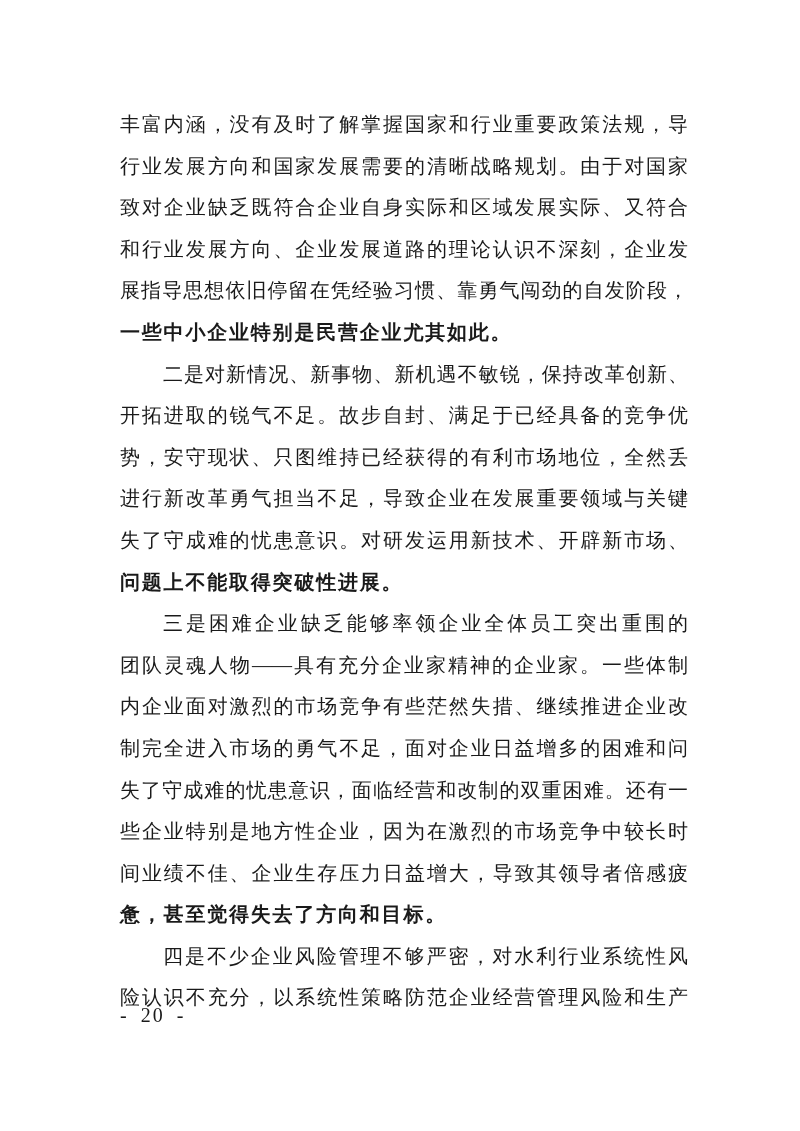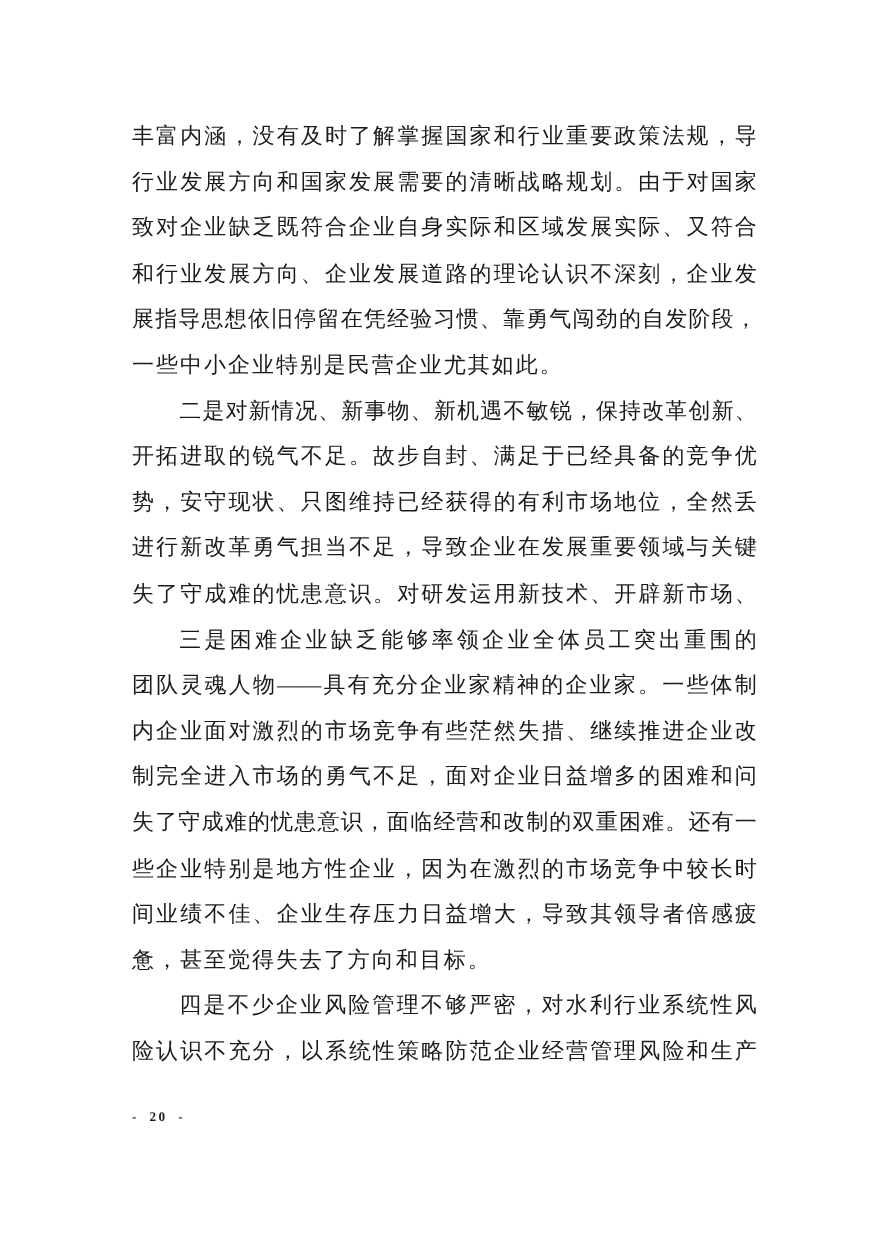--- a/index.html
+++ b/index.html
@@ -34,31 +34,31 @@
     overflow: visible;
     white-space: normal;
   }
   .line.indent {
     text-indent: 43px;
   }
   .line.para-end {
     text-align: center;
     text-align-last: left;
     letter-spacing: 1.8px;
+    font-weight: bold;
   }
   .page-number {
     position: absolute;
     left: 120px;
     top: 1004px;
-    font-size: 12px;
+    font-size: 20px;
     line-height: 22px;
     letter-spacing: 2px;
     word-spacing: 5px;
     color: #1a1a1a;
-    font-weight: bold;
   }
 </style>
 </head>
 <body>
 
 <div class="text-block">
 
   <div class="paragraph">
     <div class="line">丰富内涵，没有及时了解掌握国家和行业重要政策法规，导</div>
     <div class="line">行业发展方向和国家发展需要的清晰战略规划。由于对国家</div>
@@ -67,20 +67,21 @@
     <div class="line">展指导思想依旧停留在凭经验习惯、靠勇气闯劲的自发阶段，</div>
     <div class="line para-end">一些中小企业特别是民营企业尤其如此。</div>
   </div>
 
   <div class="paragraph">
     <div class="line indent">二是对新情况、新事物、新机遇不敏锐，保持改革创新、</div>
     <div class="line">开拓进取的锐气不足。故步自封、满足于已经具备的竞争优</div>
     <div class="line">势，安守现状、只图维持已经获得的有利市场地位，全然丢</div>
     <div class="line">进行新改革勇气担当不足，导致企业在发展重要领域与关键</div>
     <div class="line">失了守成难的忧患意识。对研发运用新技术、开辟新市场、</div>
+    <div class="line para-end">问题上不能取得突破性进展。</div>
   </div>
 
   <div class="paragraph">
     <div class="line indent">三是困难企业缺乏能够率领企业全体员工突出重围的</div>
     <div class="line">团队灵魂人物——具有充分企业家精神的企业家。一些体制</div>
     <div class="line">内企业面对激烈的市场竞争有些茫然失措、继续推进企业改</div>
     <div class="line">制完全进入市场的勇气不足，面对企业日益增多的困难和问</div>
     <div class="line">失了守成难的忧患意识，面临经营和改制的双重困难。还有一</div>
     <div class="line">些企业特别是地方性企业，因为在激烈的市场竞争中较长时</div>
     <div class="line">间业绩不佳、企业生存压力日益增大，导致其领导者倍感疲</div>

